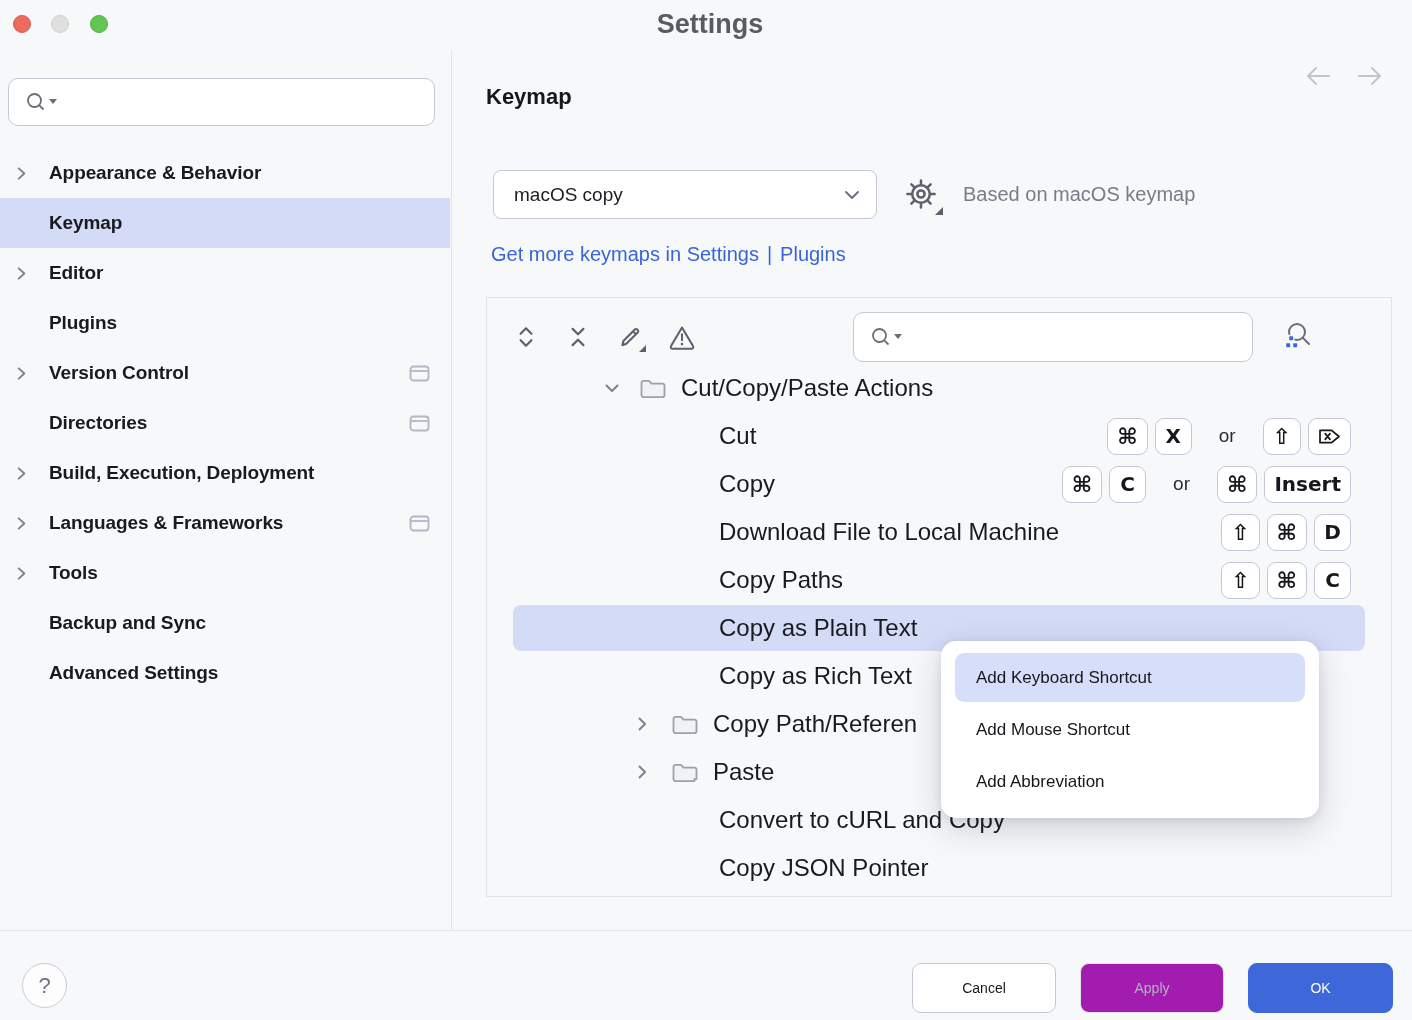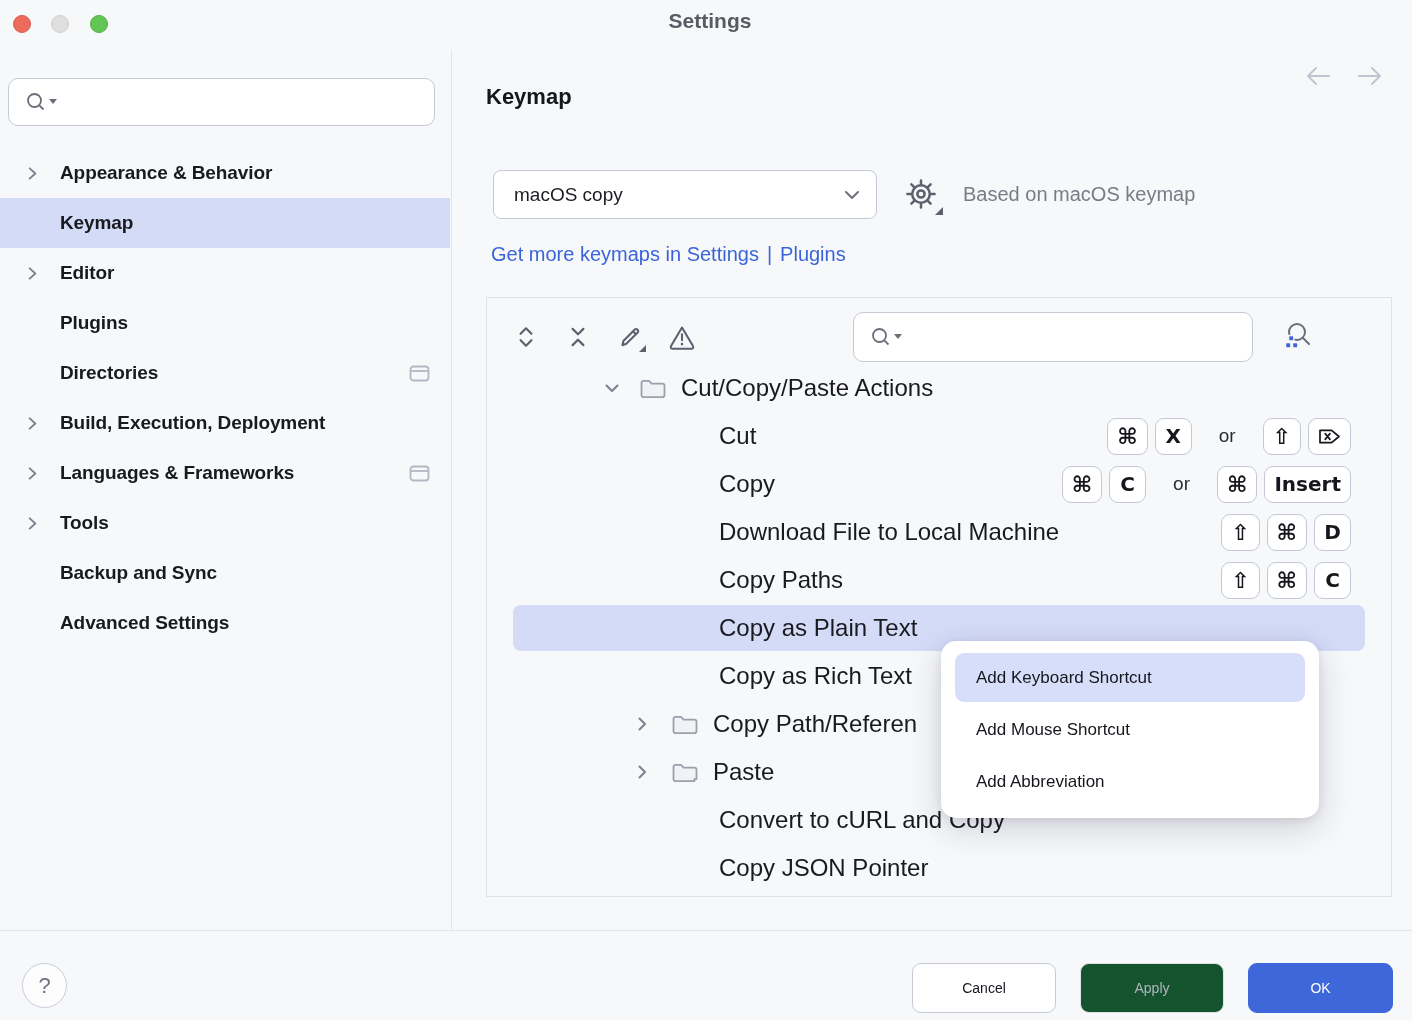--- a/index.html
+++ b/index.html
@@ -10,33 +10,33 @@
     font-family:"Liberation Sans","DejaVu Sans",sans-serif;
     color:#1c1d22; -webkit-font-smoothing:antialiased;
   }
   
   .titlebar { position:absolute; left:0; top:0; right:0; height:50px; }
   .tl { position:absolute; top:15px; width:18px; height:18px; border-radius:50%; }
   .tl.red   { left:13px; background:#ec6a5e; border:1px solid #d95b50; }
   .tl.gray  { left:51px; background:#dfdfdf; border:1px solid #cecece; }
   .tl.green { left:90px; background:#62c554; border:1px solid #50b143; }
   .win-title { position:absolute; left:8px; right:0; top:9px; text-align:center;
-    font-size:21px; font-weight:bold; color:#595b63; }
+    font-size:27px; font-weight:bold; color:#595b63; }
   
   .sidebar { position:absolute; left:0; top:50px; width:452px; height:880px;
     border-right:1px solid #e3e5e9; }
   .searchbox { position:absolute; background:#ffffff; border:1px solid #c4c9d4;
     border-radius:10px; display:flex; align-items:center; }
   .sidebar .searchbox { left:8px; top:28px; width:427px; height:48px; padding-left:16px; }
   .searchbox input { border:none; outline:none; background:transparent; flex:1;
     font-size:19px; font-family:inherit; color:#1c1d22; padding:0 10px; min-width:0; }
   .mag-caret { display:flex; align-items:center; gap:2px; }
   .nav { position:absolute; left:0; top:98px; right:1px; }
   .nav-item { position:relative; height:50px; display:flex; align-items:center;
-    padding-left:23px; cursor:default; }
+    padding-left:12px; cursor:default; }
   .nav-item.selected { background:#d4dbf7; }
   .nav-chev { width:18px; display:flex; justify-content:center; }
   .nav-label { margin-left:19px; font-size:19px; font-weight:bold; color:#191a20;
     letter-spacing:-0.1px; }
   .nav-right { margin-left:auto; margin-right:20px; display:flex; }
   
   .main { position:absolute; left:453px; top:50px; right:0; height:880px; }
   .hist { position:absolute; top:14px; right:28px; display:flex; gap:24px; }
   .page-title { position:absolute; left:33px; top:34px; font-size:22px; font-weight:bold;
     color:#16171d; }
@@ -97,21 +97,21 @@
   .footer { position:absolute; left:0; top:930px; right:0; height:90px;
     border-top:1px solid #e3e5e9; background:#f7f8fa; }
   .help-btn { position:absolute; left:22px; top:32px; width:45px; height:45px;
     border-radius:50%; background:#fdfdfe; border:1.5px solid #c9cdd6; color:#6f7380;
     font-size:22px; display:flex; align-items:center; justify-content:center; cursor:default; }
   .btn { position:absolute; top:32px; height:50px; border-radius:9px; font-size:14px;
     display:flex; align-items:center; justify-content:center; cursor:default;
     font-family:inherit; }
   .btn.cancel { left:912px; width:144px; background:#ffffff; border:1px solid #c4c9d4;
     color:#16171d; }
-  .btn.apply { left:1080px; width:144px; background:#14532d; border:1px solid #e1e3e8;
+  .btn.apply { left:1080px; width:144px; background:#a21caf; border:1px solid #e1e3e8;
     color:#b0b5c0; }
   .btn.ok { left:1248px; width:145px; background:#3e68d9; border:1px solid #3e68d9;
     color:#ffffff; }
   svg { display:block; }
 </style>
 </head>
 <body>
 
 <div class="window">
 
@@ -155,20 +155,34 @@
               <path d="M5 2.5 L11 8 L5 13.5"></path>
             </svg>
         </span>
         <span class="nav-label">Editor</span>
       </div>
       <div class="nav-item">
         <span class="nav-chev"></span>
         <span class="nav-label">Plugins</span>
       </div>
       <div class="nav-item">
+        <span class="nav-chev">
+          <svg width="15" height="15" viewBox="0 0 16 16" fill="none" stroke="#7d818e" stroke-width="2" stroke-linecap="round" stroke-linejoin="round">
+              <path d="M5 2.5 L11 8 L5 13.5"></path>
+            </svg>
+        </span>
+        <span class="nav-label">Version Control</span>
+        <span class="nav-right">
+          <svg width="21" height="17" viewBox="0 0 21 17" fill="none" stroke="#b2b7c4" stroke-width="1.8">
+              <rect x="1.5" y="1.5" width="18" height="14" rx="3"></rect>
+              <path d="M1.5 6 H19.5"></path>
+            </svg>
+        </span>
+      </div>
+      <div class="nav-item">
         <span class="nav-chev"></span>
         <span class="nav-label">Directories</span>
         <span class="nav-right">
           <svg width="21" height="17" viewBox="0 0 21 17" fill="none" stroke="#b2b7c4" stroke-width="1.8">
               <rect x="1.5" y="1.5" width="18" height="14" rx="3"></rect>
               <path d="M1.5 6 H19.5"></path>
             </svg>
         </span>
       </div>
       <div class="nav-item">

